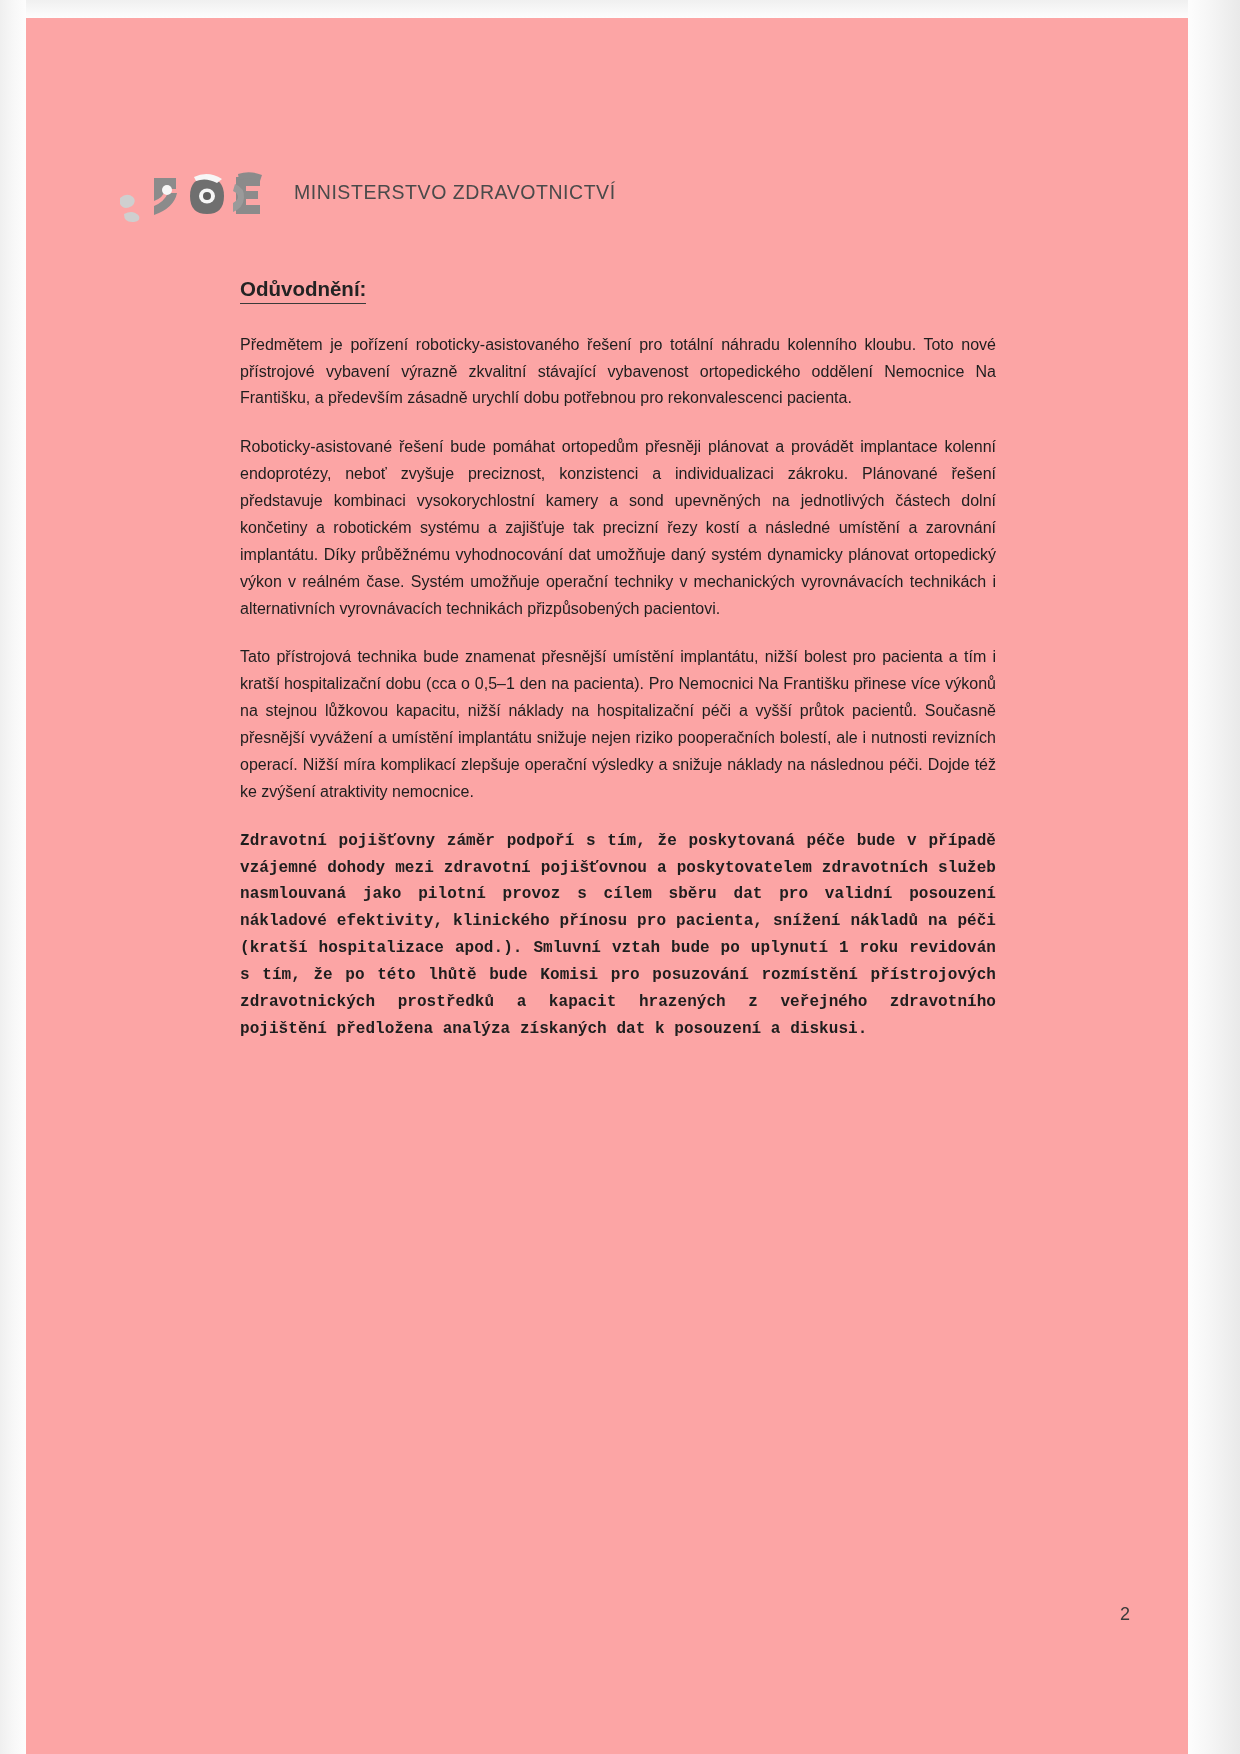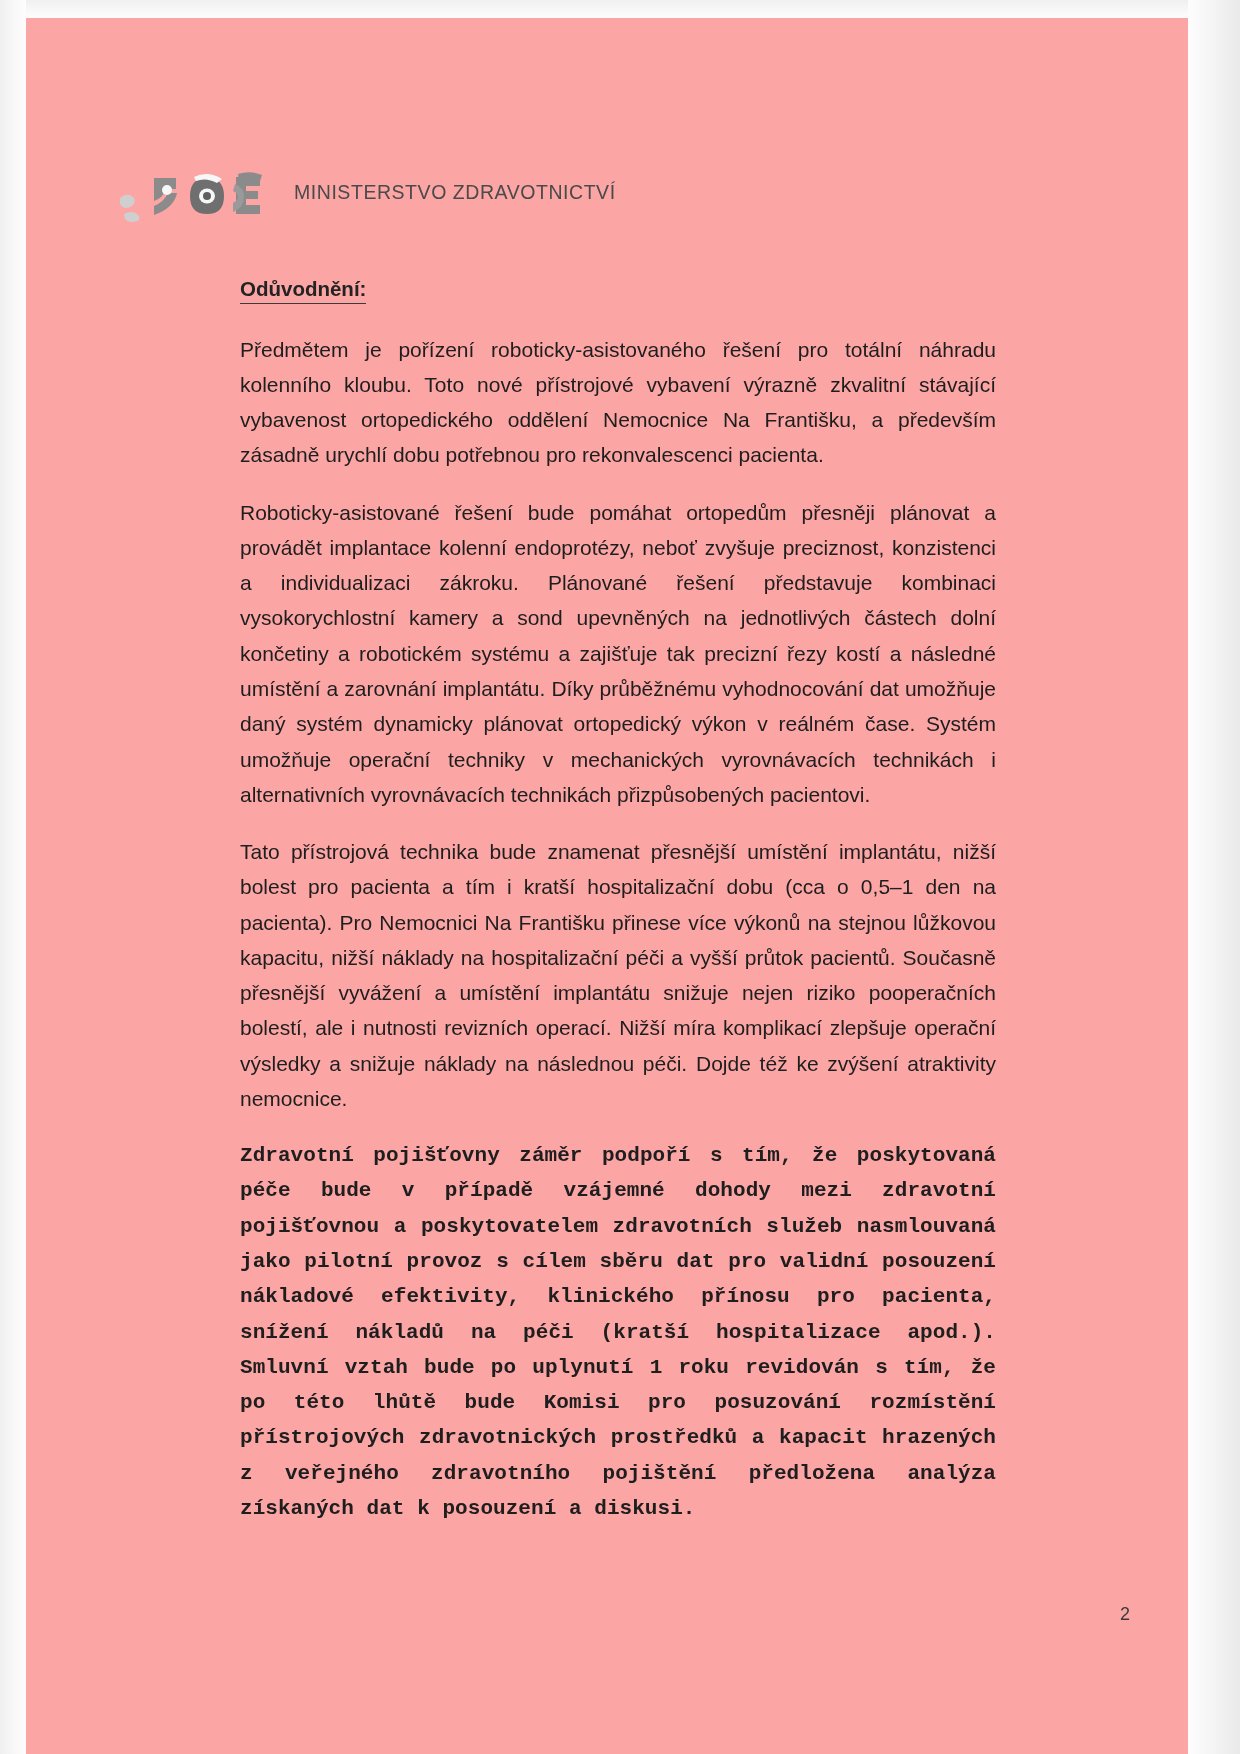--- a/index.html
+++ b/index.html
@@ -80,21 +80,21 @@
     font-size: 20.5px;
     color: #232323;
     margin: 0 0 28px 0;
     display: inline-block;
     border-bottom: 1.5px solid #3a3a3a;
     padding-bottom: 1px;
     line-height: 1.25;
   }
   p.para {
     margin: 0 0 22px 0;
-    font-size: 21px;
+    font-size: 16px;
     line-height: 1.68;
     text-align: justify;
     color: #1e1e1e;
     hyphens: none;
   }
   p.para:last-child { margin-bottom: 0; }
   p.bold {
     font-weight: bold;
     letter-spacing: 0.05px;
   }

